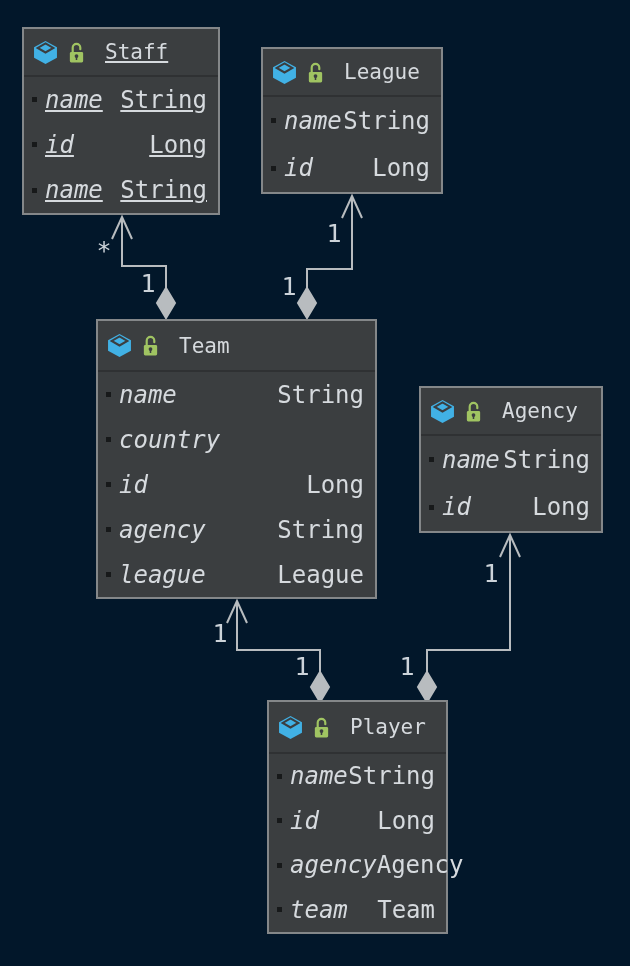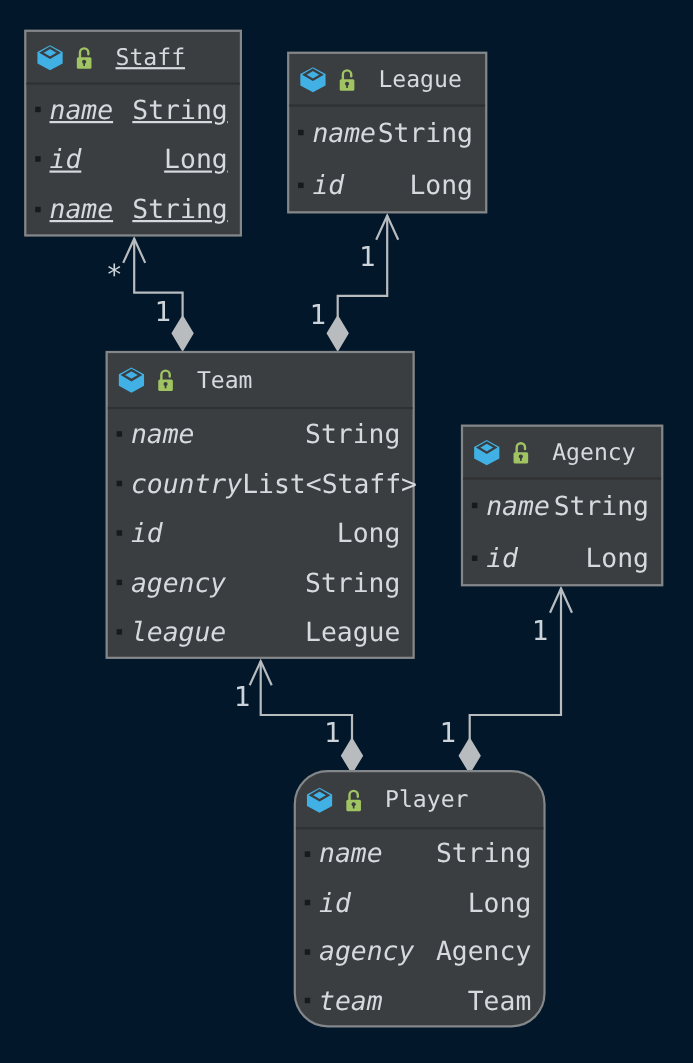--- a/index.html
+++ b/index.html
@@ -57,21 +57,21 @@
 
   
   #ent-staff {left:22px; top:27px; width:198px;height:188px;text-decoration:underline;}
   #ent-staff  .header{height:48px;}
   #ent-league{left:261px;top:47px; width:182px;height:147px;}
   #ent-league .header{height:48px;}
   #ent-team  {left:96px; top:319px;width:281px;height:280px;}
   #ent-team   .header{height:51px;}
   #ent-agency{left:419px;top:386px;width:184px;height:147px;}
   #ent-agency .header{height:48px;}
-  #ent-player{left:267px;top:700px;width:229px;height:234px;border-radius:31px;}
+  #ent-player{left:267px;top:700px;width:181px;height:234px;}
   #ent-player .header{height:52px;}
 </style>
 </head>
 <body>
 
 <div class="canvas">
 
   <svg class="edges" viewBox="0 0 630 966" fill="none">
 
     <g stroke="#b8bcbf" stroke-width="2">
@@ -185,21 +185,20 @@
     </div>
     <div class="body">
       <div class="row">
         <span class="bullet"></span>
         <span class="fname">name</span>
         <span class="ftype">String</span>
       </div>
       <div class="row">
         <span class="bullet"></span>
         <span class="fname">country</span>
-        <span class="ftype">List&lt;Staff&gt;</span>
       </div>
       <div class="row">
         <span class="bullet"></span>
         <span class="fname">id</span>
         <span class="ftype">Long</span>
       </div>
       <div class="row">
         <span class="bullet"></span>
         <span class="fname">agency</span>
         <span class="ftype">String</span>

